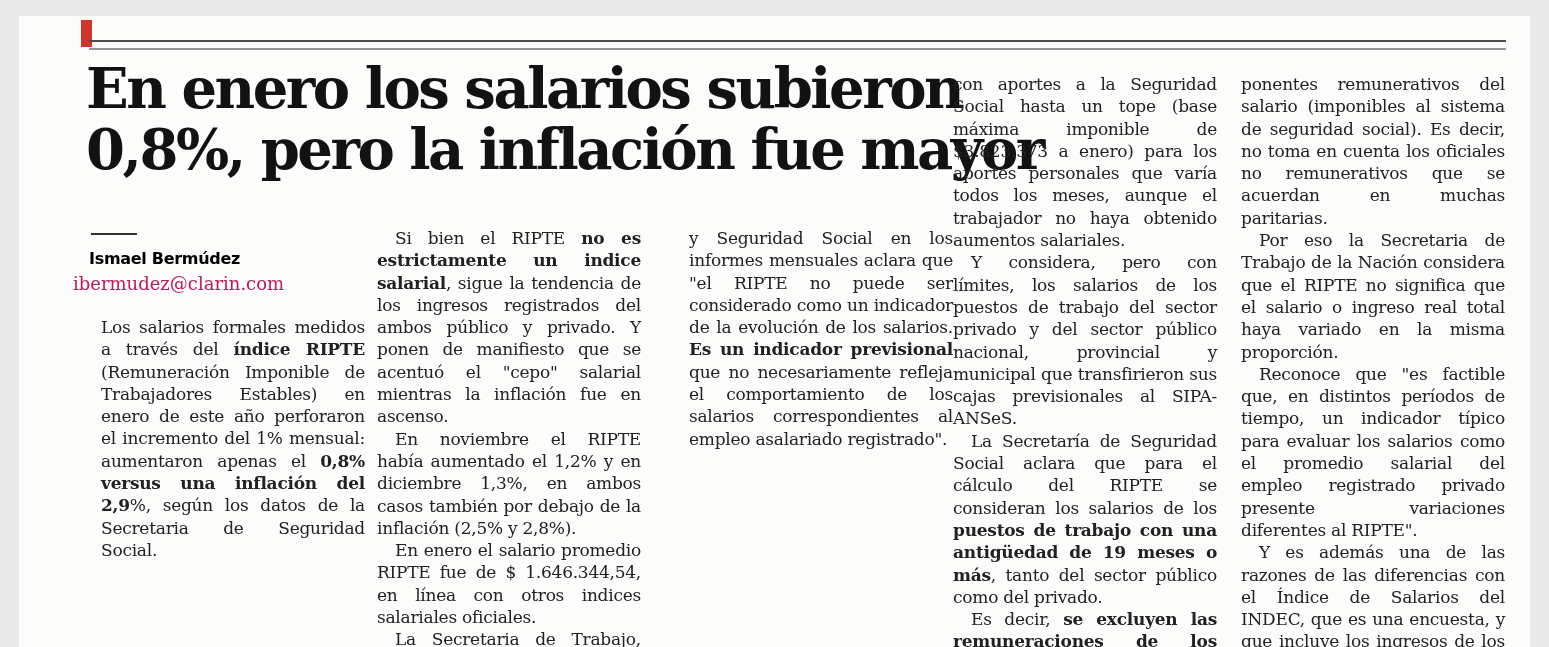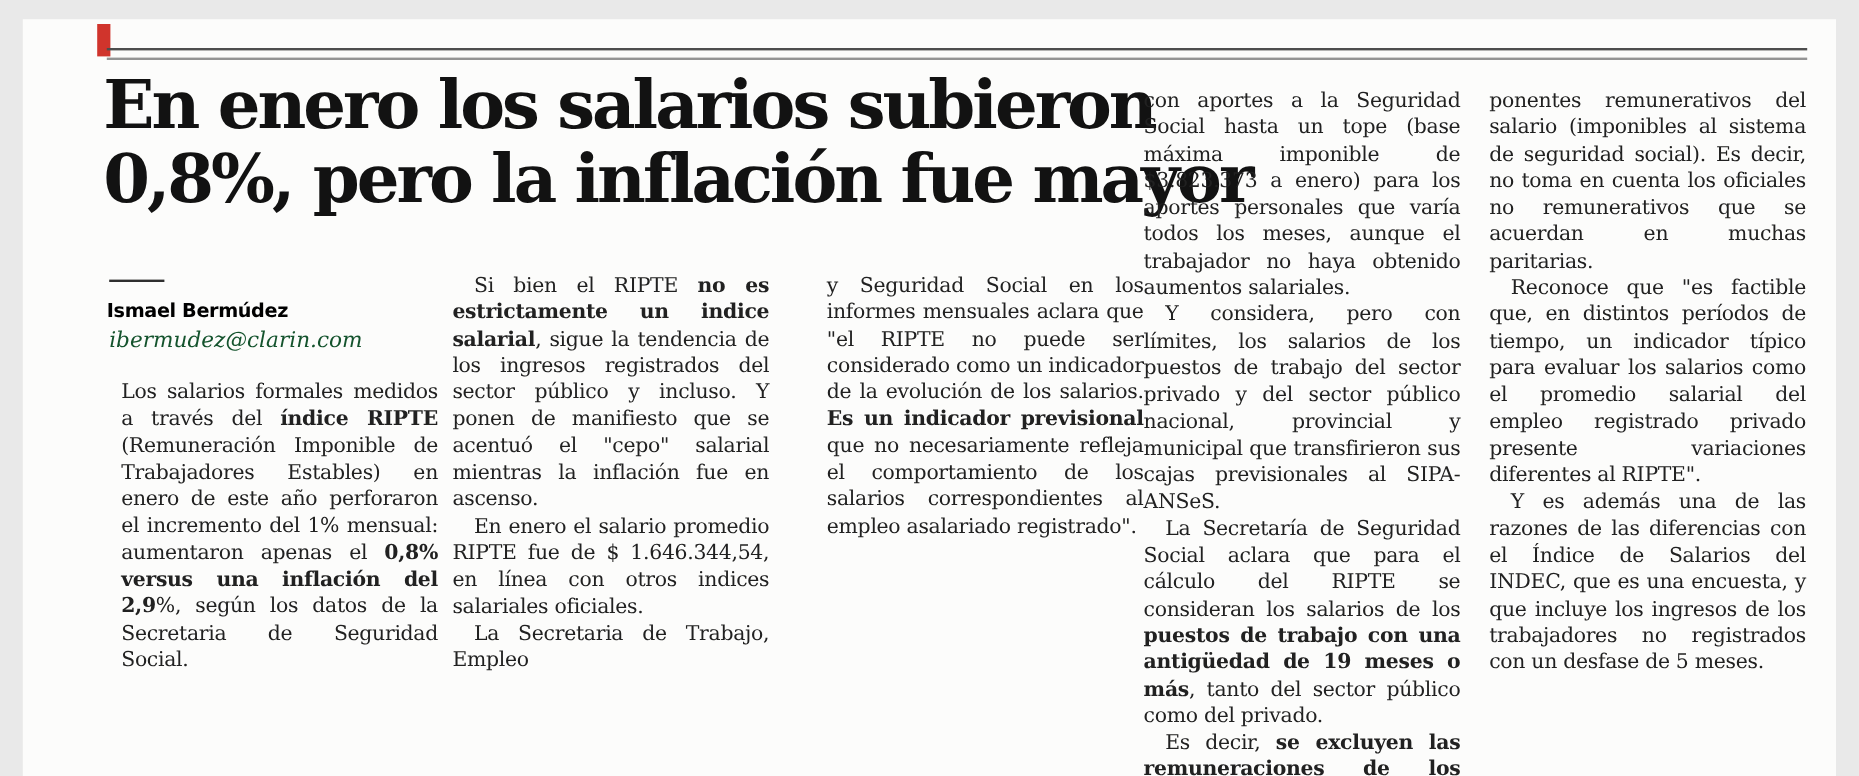--- a/index.html
+++ b/index.html
@@ -23,21 +23,21 @@
     font-size:56px;line-height:61px;font-weight:700;
     letter-spacing:-2.5px;color:#121212;
   }
   .headline .hl{display:block;white-space:nowrap;}
   .byline-rule{position:absolute;left:72px;top:217px;width:46px;height:2px;background:#2f2f2f;}
   .author{
     position:absolute;left:70px;top:233px;
     font-family:"DejaVu Sans", sans-serif;font-weight:700;
     font-size:16px;letter-spacing:-0.3px;color:#000;
   }
-  .email{position:absolute;left:72px;top:257px;font-size:18px;color:#14532d;font-style:italic;}
+  .email{position:absolute;left:54px;top:257px;font-size:18px;color:#be185d;}
   .col{
     position:absolute;width:264px;
     font-size:17px;line-height:22.3px;
     text-align:justify;letter-spacing:-0.25px;
     color:#212121;
   }
   .col p{margin:0;}
   .col p.indent{text-indent:18px;}
   .col .b{font-weight:700;}
   .col1{left:82px;top:300px;}
@@ -60,32 +60,34 @@
   </h1>
 
   <div class="byline-rule"></div>
   <div class="author">Ismael Bermúdez</div>
   <div class="email">ibermudez@clarin.com</div>
 
   <div class="col col1">
       <p><span class="">Los salarios formales medidos a través del </span><span class="b">índice RIPTE</span><span class=""> (Remuneración Imponible de Trabajadores Estables) en enero de este año perforaron el incremento del 1% mensual: aumentaron apenas el </span><span class="b">0,8% versus una inflación del 2,9</span><span class="">%, según los datos de la Secretaria de Seguridad Social.</span></p>
     </div>
   <div class="col col2">
-      <p class="indent"><span class="">Si bien el RIPTE </span><span class="b">no es estrictamente un indice salarial</span><span class="">, sigue la tendencia de los ingresos registrados del sector público y incluso. Y ponen de manifiesto que se acentuó el "cepo" salarial mientras la inflación fue en ascenso.</span></p>
+      <p class="indent"><span class="">Si bien el RIPTE </span><span class="b">no es estrictamente un indice salarial</span><span class="">, sigue la tendencia de los ingresos registrados del ambos público y privado. Y ponen de manifiesto que se acentuó el "cepo" salarial mientras la inflación fue en ascenso.</span></p>
+      <p class="indent"><span class="">En noviembre el RIPTE había aumentado el 1,2% y en diciembre 1,3%, en ambos casos también por debajo de la inflación (2,5% y 2,8%).</span></p>
       <p class="indent"><span class="">En enero el salario promedio RIPTE fue de $ 1.646.344,54, en línea con otros indices salariales oficiales.</span></p>
       <p class="indent"><span class="">La Secretaria de Trabajo, Empleo</span></p>
     </div>
   <div class="col col3">
       <p><span class="">y Seguridad Social en los informes mensuales aclara que "el RIPTE no puede ser considerado como un indicador de la evolución de los salarios. </span><span class="b">Es un indicador previsional</span><span class=""> que no necesariamente refleja el comportamiento de los salarios correspondientes al empleo asalariado registrado".</span></p>
     </div>
   <div class="col col4">
       <p><span class="">con aportes a la Seguridad Social hasta un tope (base máxima imponible de $3.823.373 a enero) para los aportes personales que varía todos los meses, aunque el trabajador no haya obtenido aumentos salariales.</span></p>
       <p class="indent"><span class="">Y considera, pero con límites, los salarios de los puestos de trabajo del sector privado y del sector público nacional, provincial y municipal que transfirieron sus cajas previsionales al SIPA-ANSeS.</span></p>
       <p class="indent"><span class="">La Secretaría de Seguridad Social aclara que para el cálculo del RIPTE se consideran los salarios de los </span><span class="b">puestos de trabajo con una antigüedad de 19 meses o más</span><span class="">, tanto del sector público como del privado.</span></p>
       <p class="indent"><span class="">Es decir, </span><span class="b">se excluyen las remuneraciones de los nuevos empleos</span><span class="">. Además, solo cuantifica los com-</span></p>
     </div>
   <div class="col col5">
       <p><span class="">ponentes remunerativos del salario (imponibles al sistema de seguridad social). Es decir, no toma en cuenta los oficiales no remunerativos que se acuerdan en muchas paritarias.</span></p>
+      <p class="indent"><span class="">Por eso la Secretaria de Trabajo de la Nación considera que el RIPTE no significa que el salario o ingreso real total haya variado en la misma proporción.</span></p>
       <p class="indent"><span class="">Reconoce que "es factible que, en distintos períodos de tiempo, un indicador típico para evaluar los salarios como el promedio salarial del empleo registrado privado presente variaciones diferentes al RIPTE".</span></p>
       <p class="indent"><span class="">Y es además una de las razones de las diferencias con el Índice de Salarios del INDEC, que es una encuesta, y que incluye los ingresos de los trabajadores no registrados con un desfase de 5 meses. </span></p>
     </div>
 
 </div>
 
 </body></html>

